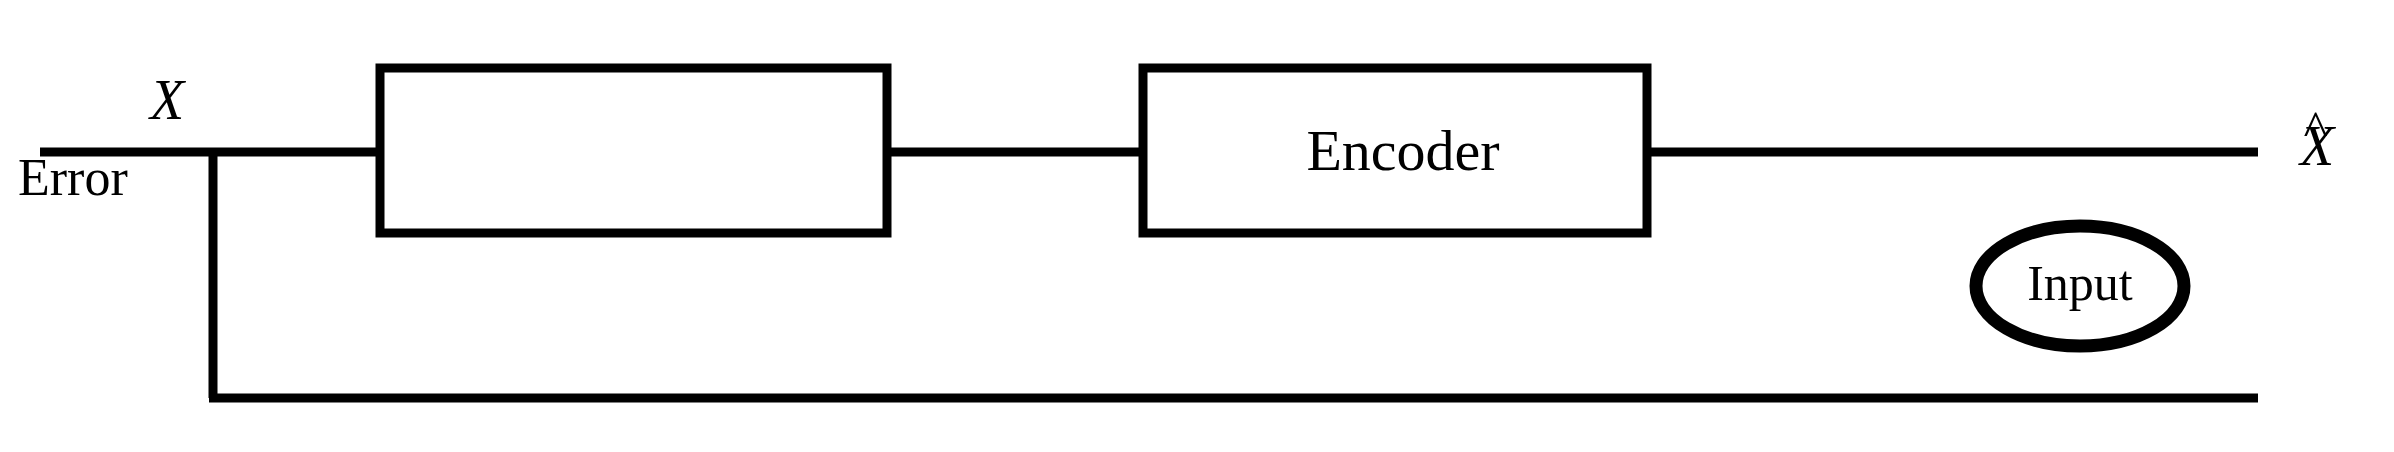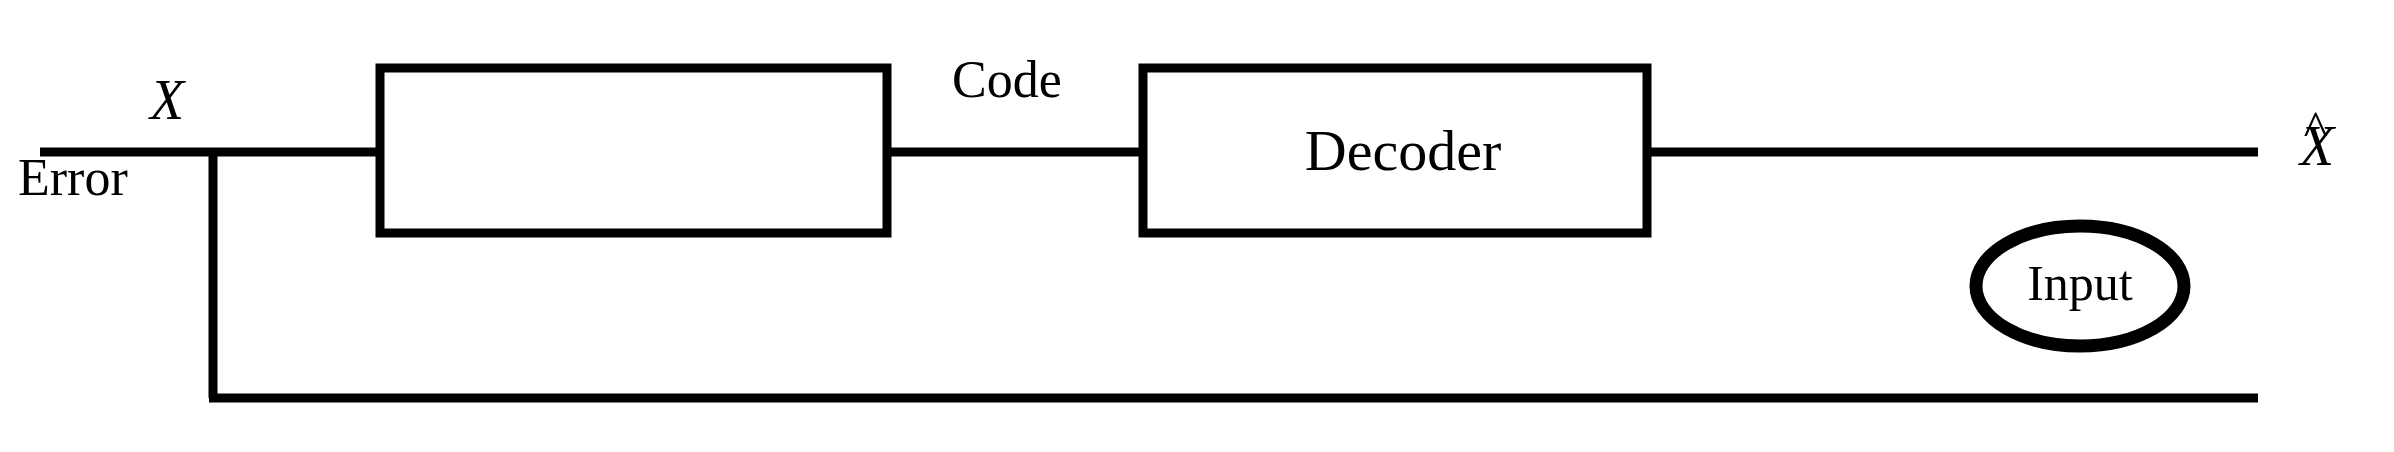--- a/index.html
+++ b/index.html
@@ -90,27 +90,26 @@
     <rect x="1143" y="68" width="504" height="165" fill="none" stroke="#000000" stroke-width="9"></rect>
 
     <g>
       <line x1="1647" y1="152" x2="2258" y2="152" stroke="#000000" stroke-width="9" marker-end="url(#arrowhead)"></line>
     </g>
 
     <ellipse cx="2080" cy="286" rx="104" ry="60" fill="none" stroke="#000000" stroke-width="13"></ellipse>
   </svg>
 
 
-  <div class="lbl lbl-block" style="left:1151px; top:122px; width:504px; text-align:center;">Decoder</div>
+  <div class="lbl lbl-block" style="left:1151px; top:122px; width:504px; text-align:center;">Encoder</div>
 
   <div class="lbl lbl-var" style="left:150px; top:72px;">X</div>
 
   <div class="lbl lbl-edge" style="left:18px; top:152px;">Error</div>
 
-  <div class="lbl lbl-edge" style="left:952px; top:54px;">Code</div>
 
 
   <div class="lbl lbl-var" style="left:2300px; top:118px;">
     <span class="hat-wrap">
       <span class="hat">^</span>
       <span>X</span>
     </span>
   </div>
 
   <div class="lbl lbl-error" style="left:1976px; top:258px; width:208px; text-align:center;">Input</div>

